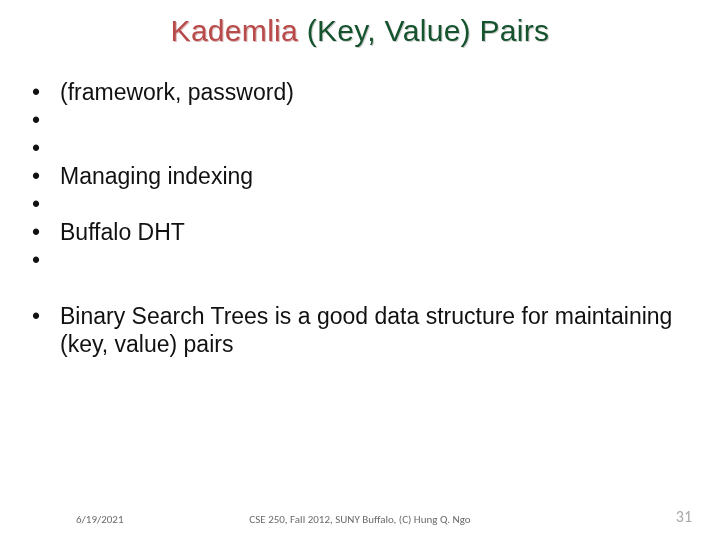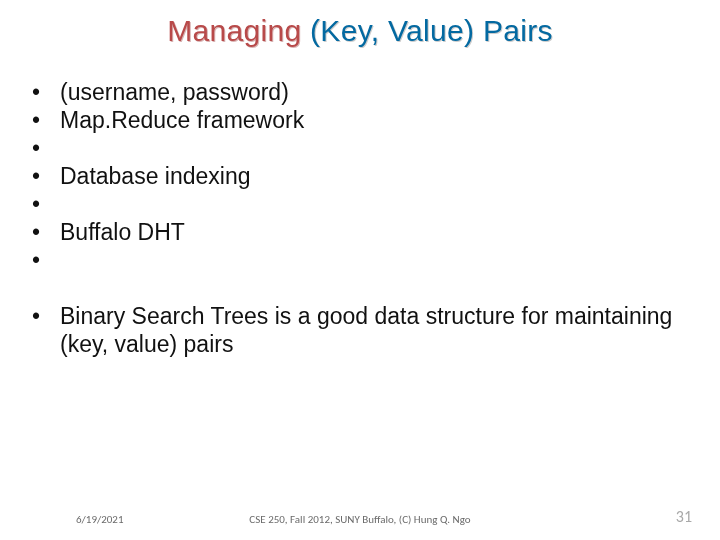--- a/index.html
+++ b/index.html
@@ -18,21 +18,21 @@
     position: relative;
     box-sizing: border-box;
   }
   .title {
     text-align: center;
     font-size: 30px;
     padding-top: 14px;
     letter-spacing: 0.3px;
   }
   .title .t1 { color: #b84a4a; text-shadow: 1px 1px 0 #d9b5b5; }
-  .title .t2 { color: #0369a1; text-shadow: 1px 1px 0 #cccccc; }
+  .title .t2 { color: #14532d; text-shadow: 1px 1px 0 #cccccc; }
   .body {
     padding: 30px 30px 0 30px;
     font-size: 23px;
     color: #111;
     line-height: 1.22;
   }
   ul.bullets {
     list-style: none;
     padding: 0;
     margin: 0 0 28px 0;
@@ -68,39 +68,38 @@
   }
   .footer .date { position: absolute; left: 44px; bottom: 0; margin-left: 32px; }
   .footer .course { position: absolute; left: 0; width: 720px; text-align: center; bottom: 0; }
   .footer .page { position: absolute; right: 28px; bottom: 0; color: #a9a9a9; font-size: 16px; }
 </style>
 </head>
 <body>
 
 <div class="slide">
   <div class="title">
-    <span class="t1">Managing </span><span class="t2">(Key, Value) Pairs</span>
+    <span class="t1">Kademlia </span><span class="t2">(Key, Value) Pairs</span>
   </div>
 
   <div class="body">
     <ul class="bullets">
       <li>
           <span class="dot">•</span>
-          <span>(username, password)</span>
-        </li>
-      <li>
-          <span class="dot">•</span>
-          <span>Map.Reduce framework</span>
+          <span>(framework, password)</span>
         </li>
       <li>
           <span class="dot">•</span>
         </li>
       <li>
           <span class="dot">•</span>
-          <span>Database indexing</span>
+        </li>
+      <li>
+          <span class="dot">•</span>
+          <span>Managing indexing</span>
         </li>
       <li>
           <span class="dot">•</span>
         </li>
       <li>
           <span class="dot">•</span>
           <span>Buffalo DHT</span>
         </li>
       <li>
           <span class="dot">•</span>

